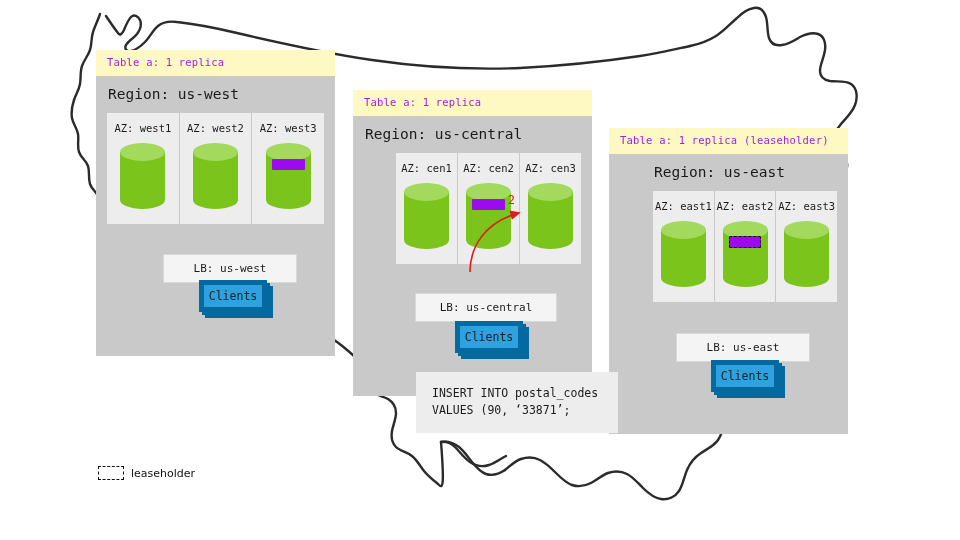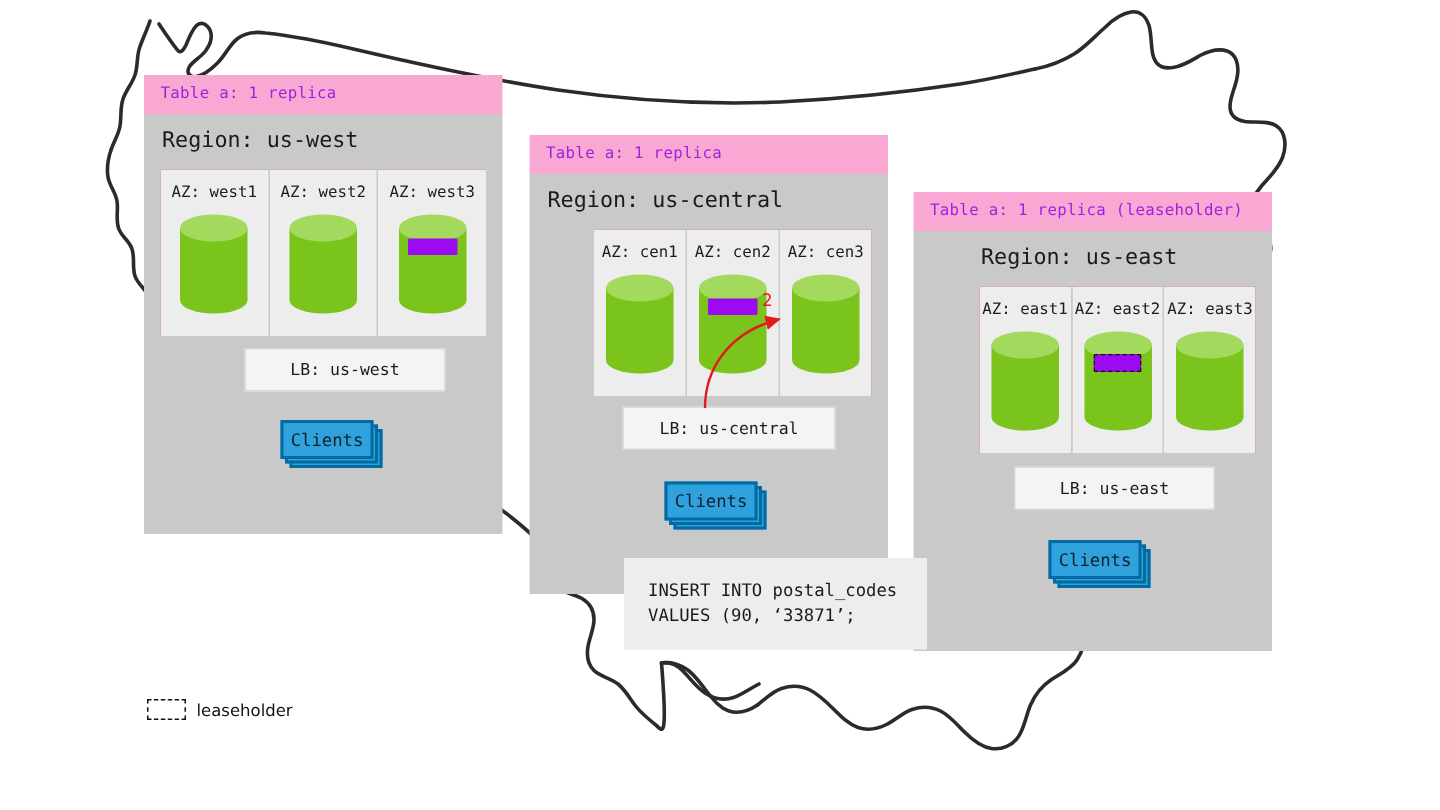--- a/index.html
+++ b/index.html
@@ -8,21 +8,21 @@
     font-family:"DejaVu Sans Mono","Liberation Mono",monospace;
   }
   #stage{position:absolute;inset:0;width:960px;height:540px;}
 
   
   .map{position:absolute;left:0;top:0;width:960px;height:540px;z-index:1;pointer-events:none;}
 
   
   .region{position:absolute;z-index:3;}
   .region-head{
-    background:#f9a8d4;color:#a21fe0;font-size:10.5px;letter-spacing:.2px;
+    background:#fef9c3;color:#a21fe0;font-size:10.5px;letter-spacing:.2px;
     padding:7px 11px 7px 11px;line-height:1.1;white-space:nowrap;
   }
   .region-body{background:#c9c9c9;padding:0 11px 0 11px;}
   .region-title{
     color:#1b1b1b;font-size:14.5px;padding:11px 0 11px 1px;line-height:1.1;white-space:nowrap;
   }
   .az-row{display:flex;background:#b91c1c;}
   .az{
     flex:1 1 0;background:#ededed;border-right:1px solid #c9c9c9;
     padding:9px 0 11px 0;display:flex;flex-direction:column;align-items:center;
@@ -39,25 +39,25 @@
             background:#7ac41c;}
   .cyl .lease{
     position:absolute;background:#9c0bef;z-index:4;border-radius:1px;
   }
   .cyl .lease.dashed{border:1.6px dashed #111111;}
 
   
   .lb{
     position:absolute;background:#f4f4f4;border:1px solid #d8d8d8;
     font-size:11px;color:#1b1b1b;text-align:center;line-height:1;
-    padding:8px 14px;white-space:nowrap;z-index:6;
+    padding:8px 14px;white-space:nowrap;z-index:6;margin-top:22px;
   }
   
   .clients{position:absolute;z-index:6;}
-  .clients .card{position:absolute;background:#2fa2dd;border:2px solid #0369a1;}
+  .clients .card{position:absolute;background:#2fa2dd;border:5px solid #0369a1;margin-left:12px;}
   .clients .card.c3{left:6px;top:6px;}
   .clients .card.c2{left:3px;top:3px;}
   .clients .card.c1{left:0;top:0;background:#2fa2dd;
     display:flex;align-items:center;justify-content:center;
     color:#10222c;font-size:11.5px;white-space:nowrap;}
 
   
   .sql{
     position:absolute;background:#ededed;color:#1b1b1b;font-size:11.5px;
     line-height:1.45;padding:13px 16px 15px 16px;white-space:pre;z-index:4;

